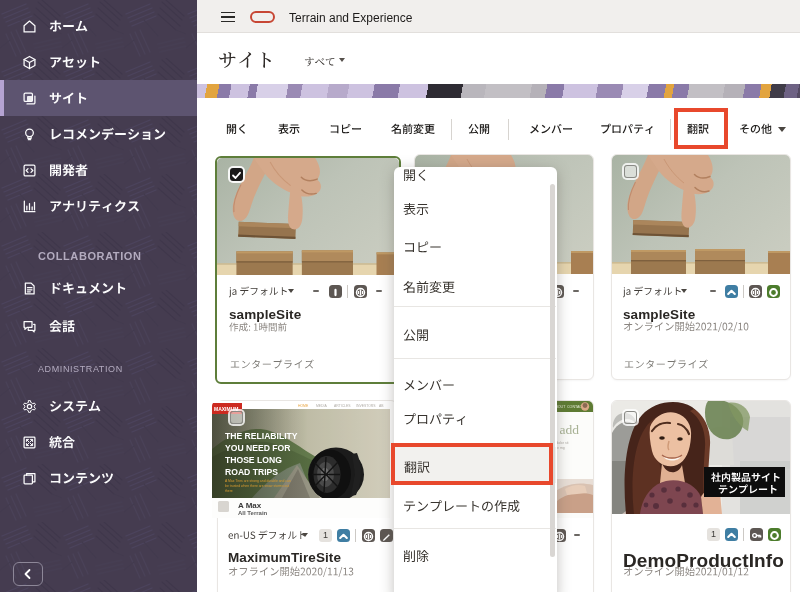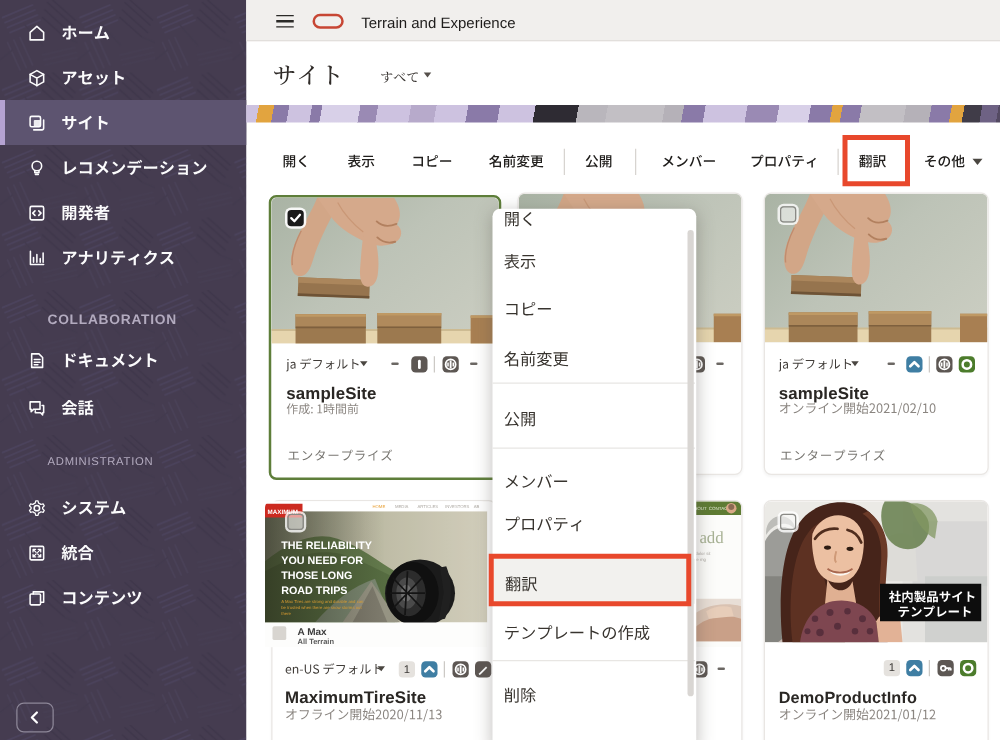--- a/index.html
+++ b/index.html
@@ -521,21 +521,21 @@
         <path d="M3.2 8 L6.5 4.8 L9.8 8" stroke="#fff" stroke-width="2.1" fill="none" stroke-linecap="round" stroke-linejoin="round"></path>
       </svg></div>
 <div class="vdiv" style="left:743px;top:528px;height:13px;background:#ccc9c5"></div>
 <div class="icon13" style="left:750px;top:528px;background:#5d5753"><svg width="13" height="13" viewBox="0 0 13 13" fill="none">
         <circle cx="4.6" cy="6.5" r="1.9" stroke="#fff" stroke-width="1.4"></circle>
         <path d="M6.5 6.5 H10.6 M9 6.5 V8.4 M10.6 6.5 V8.4" stroke="#fff" stroke-width="1.4"></path>
       </svg></div>
 <div class="icon13" style="left:768px;top:528px;background:#4c7c2c"><svg width="13" height="13" viewBox="0 0 13 13" fill="none">
         <circle cx="6.5" cy="6.5" r="3.4" stroke="#fff" stroke-width="2"></circle>
       </svg></div>
-<div class="ab" style="left:623px;top:550px;font-size:13px;font-weight:bold;color:#2a2724;letter-spacing:.1px">DemoProductInfo</div>
+<div class="ab" style="left:623px;top:550px;font-size:19px;font-weight:bold;color:#2a2724;letter-spacing:.1px">DemoProductInfo</div>
 <svg style="position:absolute;left:623.0px;top:564.6px;" width="128" height="13" viewBox="0 -10.30 128 13">
       <path d="M0.9 -1.5 1.5 -0.8C3.3 -1.8 5.1 -3.4 6.0 -4.6L6.0 -0.9C6.0 -0.6 5.9 -0.5 5.6 -0.5C5.3 -0.5 4.7 -0.5 4.2 -0.6L4.3 0.2C4.8 0.3 5.4 0.3 5.9 0.3C6.5 0.3 6.8 0.0 6.8 -0.5C6.8 -1.8 6.8 -3.9 6.8 -5.4H8.4C8.7 -5.4 9.0 -5.4 9.2 -5.4V-6.3C9.0 -6.2 8.6 -6.2 8.4 -6.2H6.8L6.7 -7.2C6.7 -7.5 6.8 -7.8 6.8 -8.1H5.8C5.9 -7.8 5.9 -7.6 5.9 -7.2L6.0 -6.2H2.2C1.9 -6.2 1.6 -6.2 1.3 -6.3V-5.4C1.6 -5.4 1.9 -5.4 2.2 -5.4H5.6C4.8 -4.2 3.0 -2.5 0.9 -1.5Z M12.6 -7.5 12.1 -6.9C12.8 -6.4 14.1 -5.3 14.6 -4.8L15.3 -5.4C14.7 -6.0 13.4 -7.1 12.6 -7.5ZM11.8 -0.6 12.3 0.2C14.0 -0.1 15.3 -0.8 16.3 -1.4C17.9 -2.4 19.1 -3.8 19.8 -5.1L19.3 -5.9C18.7 -4.7 17.5 -3.2 15.9 -2.2C14.9 -1.5 13.6 -0.9 11.8 -0.6Z M23.0 -7.7V-6.8C23.3 -6.8 23.6 -6.8 23.9 -6.8C24.5 -6.8 27.4 -6.8 27.9 -6.8C28.3 -6.8 28.6 -6.8 28.9 -6.8V-7.7C28.6 -7.6 28.3 -7.6 28.0 -7.6C27.3 -7.6 24.5 -7.6 23.9 -7.6C23.6 -7.6 23.2 -7.6 23.0 -7.7ZM29.6 -5.0 29.1 -5.3C28.9 -5.3 28.7 -5.2 28.5 -5.2C28.0 -5.2 23.6 -5.2 23.1 -5.2C22.8 -5.2 22.4 -5.3 22.1 -5.3V-4.4C22.4 -4.5 22.8 -4.5 23.1 -4.5C23.7 -4.5 28.0 -4.5 28.5 -4.5C28.3 -3.7 27.9 -2.9 27.3 -2.2C26.4 -1.3 25.1 -0.6 23.7 -0.3L24.3 0.4C25.6 0.1 26.9 -0.5 28.0 -1.7C28.8 -2.6 29.2 -3.6 29.5 -4.7C29.5 -4.7 29.6 -4.9 29.6 -5.0Z M31.8 -3.7 32.2 -2.9C33.6 -3.4 35.0 -4.0 36.1 -4.6V-0.8C36.1 -0.4 36.1 0.1 36.1 0.3H37.1C37.0 0.1 37.0 -0.4 37.0 -0.8V-5.1C38.1 -5.8 39.0 -6.6 39.8 -7.4L39.1 -8.1C38.4 -7.2 37.4 -6.3 36.3 -5.6C35.1 -4.9 33.6 -4.2 31.8 -3.7Z M43.5 -7.5 43.0 -6.9C43.7 -6.4 45.0 -5.3 45.5 -4.8L46.2 -5.4C45.6 -6.0 44.3 -7.1 43.5 -7.5ZM42.7 -0.6 43.2 0.2C44.9 -0.1 46.2 -0.8 47.2 -1.4C48.8 -2.4 50.0 -3.8 50.7 -5.1L50.2 -5.9C49.6 -4.7 48.4 -3.2 46.8 -2.2C45.8 -1.5 44.5 -0.9 42.7 -0.6Z M57.3 -3.5V-2.3H55.9V-3.5ZM53.9 -2.3V-1.7H55.2C55.1 -1.1 54.8 -0.2 54.0 0.3C54.1 0.4 54.4 0.6 54.5 0.8C55.5 0.1 55.8 -1.0 55.9 -1.7H57.3V0.6H58.0V-1.7H59.4V-2.3H58.0V-3.5H59.2V-4.1H54.1V-3.5H55.2V-2.3ZM55.4 -6.2V-5.3H53.2V-6.2ZM55.4 -6.8H53.2V-7.6H55.4ZM60.2 -6.2V-5.3H57.8V-6.2ZM60.2 -6.8H57.8V-7.6H60.2ZM60.5 -8.2H57.1V-4.7H60.2V-0.2C60.2 -0.0 60.1 0.0 60.0 0.0C59.8 0.0 59.2 0.0 58.7 0.0C58.8 0.2 58.9 0.6 58.9 0.8C59.7 0.8 60.2 0.8 60.5 0.7C60.8 0.5 60.9 0.3 60.9 -0.2V-8.2ZM52.4 -8.2V0.8H53.2V-4.7H56.2V-8.2Z M66.8 -3.4V0.8H67.6V0.4H70.5V0.8H71.2V-3.4ZM67.6 -0.3V-2.6H70.5V-0.3ZM68.1 -8.7C67.9 -7.6 67.4 -6.1 67.0 -5.1L66.1 -5.1L66.2 -4.3L70.9 -4.7C71.0 -4.4 71.1 -4.1 71.2 -3.9L71.8 -4.3C71.6 -5.0 70.9 -6.2 70.2 -7.1L69.6 -6.7C69.9 -6.3 70.2 -5.8 70.5 -5.3L67.7 -5.2C68.2 -6.1 68.6 -7.4 69.0 -8.5ZM63.8 -8.7C63.7 -8.0 63.5 -7.3 63.4 -6.5H62.3V-5.8H63.2C62.9 -4.5 62.6 -3.2 62.3 -2.4L63.0 -2.0L63.1 -2.5C63.5 -2.2 63.8 -2.0 64.2 -1.7C63.7 -0.8 63.1 -0.2 62.3 0.2C62.5 0.4 62.7 0.7 62.8 0.9C63.6 0.4 64.3 -0.3 64.8 -1.2C65.2 -0.9 65.6 -0.5 65.9 -0.2L66.3 -0.8C66.1 -1.2 65.6 -1.5 65.1 -1.9C65.6 -3.1 66.0 -4.6 66.1 -6.4L65.6 -6.6L65.5 -6.5H64.1C64.3 -7.2 64.4 -7.9 64.6 -8.6ZM63.9 -5.8H65.3C65.2 -4.4 64.9 -3.3 64.5 -2.4C64.1 -2.7 63.7 -2.9 63.3 -3.2C63.5 -4.0 63.7 -4.9 63.9 -5.8Z M72.6 0.0H77.3V-0.8H75.2C74.8 -0.8 74.4 -0.8 74.0 -0.7C75.7 -2.4 76.9 -4.0 76.9 -5.5C76.9 -6.8 76.1 -7.7 74.7 -7.7C73.8 -7.7 73.1 -7.3 72.5 -6.6L73.1 -6.0C73.5 -6.6 74.0 -6.9 74.6 -6.9C75.6 -6.9 76.0 -6.3 76.0 -5.4C76.0 -4.1 74.9 -2.6 72.6 -0.6Z M80.7 0.1C82.1 0.1 83.0 -1.2 83.0 -3.8C83.0 -6.4 82.1 -7.7 80.7 -7.7C79.2 -7.7 78.3 -6.4 78.3 -3.8C78.3 -1.2 79.2 0.1 80.7 0.1ZM80.7 -0.6C79.8 -0.6 79.2 -1.6 79.2 -3.8C79.2 -6.0 79.8 -6.9 80.7 -6.9C81.5 -6.9 82.1 -6.0 82.1 -3.8C82.1 -1.6 81.5 -0.6 80.7 -0.6Z M84.0 0.0H88.7V-0.8H86.6C86.3 -0.8 85.8 -0.8 85.4 -0.7C87.2 -2.4 88.4 -4.0 88.4 -5.5C88.4 -6.8 87.5 -7.7 86.2 -7.7C85.2 -7.7 84.6 -7.3 83.9 -6.6L84.5 -6.0C84.9 -6.6 85.4 -6.9 86.1 -6.9C87.0 -6.9 87.4 -6.3 87.4 -5.4C87.4 -4.1 86.4 -2.6 84.0 -0.6Z M90.2 0.0H94.3V-0.8H92.8V-7.5H92.1C91.6 -7.3 91.2 -7.1 90.5 -7.0V-6.4H91.8V-0.8H90.2Z M95.1 1.8H95.8L98.8 -8.2H98.2Z M101.9 0.1C103.3 0.1 104.2 -1.2 104.2 -3.8C104.2 -6.4 103.3 -7.7 101.9 -7.7C100.4 -7.7 99.5 -6.4 99.5 -3.8C99.5 -1.2 100.4 0.1 101.9 0.1ZM101.9 -0.6C101.0 -0.6 100.4 -1.6 100.4 -3.8C100.4 -6.0 101.0 -6.9 101.9 -6.9C102.7 -6.9 103.3 -6.0 103.3 -3.8C103.3 -1.6 102.7 -0.6 101.9 -0.6Z M105.6 0.0H109.8V-0.8H108.3V-7.5H107.5C107.1 -7.3 106.6 -7.1 106.0 -7.0V-6.4H107.3V-0.8H105.6Z M110.5 1.8H111.2L114.3 -8.2H113.6Z M115.4 0.0H119.5V-0.8H118.0V-7.5H117.3C116.9 -7.3 116.4 -7.1 115.7 -7.0V-6.4H117.1V-0.8H115.4Z M120.6 0.0H125.4V-0.8H123.3C122.9 -0.8 122.5 -0.8 122.1 -0.7C123.8 -2.4 125.0 -4.0 125.0 -5.5C125.0 -6.8 124.2 -7.7 122.8 -7.7C121.9 -7.7 121.2 -7.3 120.6 -6.6L121.1 -6.0C121.6 -6.6 122.1 -6.9 122.7 -6.9C123.7 -6.9 124.1 -6.3 124.1 -5.4C124.1 -4.1 123.0 -2.6 120.6 -0.6Z" fill="#8a8580"></path>
     </svg>
 <svg style="position:absolute;left:711.0px;top:470.8px;" width="72" height="13" viewBox="0 -10.00 72 13">
       <path d="M6.4 -8.4V-5.4H4.5V-4.2H6.4V-0.6H4.1V0.6H9.8V-0.6H7.7V-4.2H9.6V-5.4H7.7V-8.4ZM1.9 -8.5V-6.6H0.5V-5.6H2.9C2.3 -4.4 1.2 -3.3 0.1 -2.8C0.3 -2.5 0.6 -1.9 0.7 -1.6C1.1 -1.9 1.5 -2.2 1.9 -2.6V0.9H3.1V-2.9C3.5 -2.5 3.8 -2.1 4.0 -1.8L4.8 -2.8C4.5 -3.0 3.8 -3.7 3.3 -4.1C3.8 -4.8 4.2 -5.5 4.5 -6.2L3.8 -6.7L3.6 -6.6H3.1V-8.5Z M10.9 -6.8V0.9H12.1V-1.9C12.4 -1.7 12.8 -1.3 12.9 -1.0C14.0 -1.7 14.7 -2.5 15.1 -3.4C15.8 -2.6 16.6 -1.8 17.0 -1.2L18.0 -2.0C17.4 -2.7 16.3 -3.8 15.5 -4.5C15.6 -4.9 15.6 -5.3 15.6 -5.7H18.0V-0.5C18.0 -0.3 17.9 -0.3 17.7 -0.3C17.5 -0.3 16.8 -0.2 16.2 -0.3C16.4 0.0 16.6 0.6 16.6 0.9C17.5 0.9 18.2 0.9 18.6 0.7C19.0 0.5 19.1 0.2 19.1 -0.5V-6.8H15.6V-8.5H14.4V-6.8ZM12.1 -2.0V-5.7H14.4C14.3 -4.4 14.0 -2.9 12.1 -2.0Z M25.9 -8.1V-4.8H27.0V-8.1ZM28.1 -8.4V-4.4C28.1 -4.3 28.0 -4.3 27.9 -4.3C27.7 -4.2 27.2 -4.2 26.8 -4.3C26.9 -4.0 27.1 -3.6 27.1 -3.3C27.8 -3.3 28.3 -3.3 28.7 -3.5C29.1 -3.6 29.1 -3.9 29.1 -4.4V-8.4ZM21.2 -8.5C21.1 -8.0 20.8 -7.4 20.5 -7.0C20.6 -7.0 20.9 -6.8 21.1 -6.7H20.5V-5.9H22.5V-5.5H20.9V-3.6H21.8V-4.8H22.5V-3.3H23.6V-4.8H24.4V-4.4C24.4 -4.3 24.3 -4.3 24.2 -4.3C24.2 -4.3 23.9 -4.3 23.7 -4.3C23.8 -4.1 23.9 -3.8 24.0 -3.6H24.4V-3.1H20.5V-2.1H23.4C22.6 -1.7 21.4 -1.4 20.3 -1.3C20.5 -1.1 20.8 -0.7 21.0 -0.4C21.5 -0.5 22.1 -0.7 22.6 -0.8V-0.3L21.6 -0.2L21.8 0.8C22.9 0.6 24.4 0.4 25.8 0.2L25.8 -0.7L23.8 -0.4V-1.3C24.2 -1.5 24.6 -1.8 24.9 -2.0C25.7 -0.4 27.0 0.5 29.1 0.9C29.2 0.6 29.5 0.2 29.7 -0.0C28.9 -0.2 28.1 -0.4 27.5 -0.7C28.1 -1.0 28.7 -1.3 29.2 -1.6L28.5 -2.1H29.5V-3.1H25.6V-3.6H24.6C24.8 -3.6 24.9 -3.7 25.0 -3.7C25.3 -3.8 25.3 -4.0 25.3 -4.4V-5.5H23.6V-5.9H25.5V-6.7H23.6V-7.1H25.2V-7.9H23.6V-8.5H22.5V-7.9H22.0L22.1 -8.3ZM26.7 -1.3C26.4 -1.5 26.2 -1.8 26.0 -2.1H28.2C27.8 -1.9 27.2 -1.5 26.7 -1.3ZM22.5 -6.7H21.3C21.4 -6.8 21.5 -6.9 21.6 -7.1H22.5Z M33.2 -7.0H36.8V-5.6H33.2ZM32.1 -8.1V-4.5H38.0V-8.1ZM30.7 -3.6V0.9H31.8V0.4H33.3V0.8H34.5V-3.6ZM31.8 -0.8V-2.5H33.3V-0.8ZM35.4 -3.6V0.9H36.5V0.4H38.1V0.8H39.3V-3.6ZM36.5 -0.8V-2.5H38.1V-0.8Z M40.6 -6.1V-4.7C40.8 -4.7 41.2 -4.8 41.7 -4.8H42.5V-3.4C42.5 -2.9 42.5 -2.5 42.5 -2.3H43.9C43.8 -2.5 43.8 -3.0 43.8 -3.4V-4.8H46.2V-4.4C46.2 -1.9 45.3 -1.1 43.4 -0.4L44.5 0.6C46.9 -0.4 47.5 -1.9 47.5 -4.4V-4.8H48.2C48.8 -4.8 49.1 -4.7 49.3 -4.7V-6.0C49.0 -6.0 48.8 -6.0 48.2 -6.0H47.5V-7.0C47.5 -7.4 47.5 -7.8 47.5 -8.0H46.1C46.1 -7.8 46.2 -7.4 46.2 -7.0V-6.0H43.8V-7.0C43.8 -7.4 43.8 -7.7 43.9 -7.9H42.5C42.5 -7.6 42.5 -7.3 42.5 -7.0V-6.0H41.7C41.2 -6.0 40.8 -6.0 40.6 -6.1Z M50.6 -3.9 51.2 -2.6C52.5 -3.0 53.8 -3.5 54.8 -4.1V-0.9C54.8 -0.4 54.7 0.2 54.7 0.4H56.3C56.2 0.2 56.2 -0.4 56.2 -0.9V-4.9C57.2 -5.5 58.1 -6.3 58.9 -7.1L57.8 -8.1C57.2 -7.3 56.0 -6.3 55.0 -5.7C53.9 -5.0 52.4 -4.4 50.6 -3.9Z M63.1 -1.0C63.1 -0.6 63.1 0.0 63.0 0.4H64.6C64.6 0.0 64.5 -0.7 64.5 -1.0V-3.8C65.6 -3.4 67.1 -2.8 68.1 -2.3L68.7 -3.7C67.8 -4.1 65.8 -4.8 64.5 -5.2V-6.7C64.5 -7.1 64.6 -7.6 64.6 -7.9H63.0C63.1 -7.6 63.1 -7.1 63.1 -6.7C63.1 -5.9 63.1 -1.7 63.1 -1.0Z" fill="#fff"></path>
     </svg>
 <svg style="position:absolute;left:718.0px;top:482.8px;" width="62" height="13" viewBox="0 -10.00 62 13">
       <path d="M2.0 -7.7V-6.4C2.3 -6.4 2.7 -6.4 3.1 -6.4C3.7 -6.4 6.5 -6.4 7.1 -6.4C7.5 -6.4 7.8 -6.4 8.2 -6.4V-7.7C7.8 -7.6 7.4 -7.6 7.1 -7.6C6.5 -7.6 3.7 -7.6 3.1 -7.6C2.8 -7.6 2.3 -7.6 2.0 -7.7ZM0.8 -5.1V-3.8C1.1 -3.8 1.5 -3.8 1.8 -3.8H4.6C4.5 -3.0 4.4 -2.2 3.9 -1.6C3.5 -1.1 2.8 -0.5 2.1 -0.2L3.3 0.7C4.2 0.2 5.0 -0.6 5.3 -1.3C5.7 -2.0 5.9 -2.8 6.0 -3.8H8.4C8.6 -3.8 9.0 -3.8 9.3 -3.8V-5.1C9.0 -5.1 8.6 -5.0 8.4 -5.0C7.8 -5.0 2.4 -5.0 1.8 -5.0C1.5 -5.0 1.2 -5.1 0.8 -5.1Z M12.4 -7.6 11.5 -6.6C12.2 -6.1 13.4 -5.0 14.0 -4.4L15.0 -5.5C14.4 -6.1 13.1 -7.1 12.4 -7.6ZM11.2 -0.9 12.0 0.4C13.4 0.1 14.7 -0.4 15.7 -1.0C17.3 -2.0 18.6 -3.4 19.4 -4.7L18.6 -6.1C18.0 -4.8 16.7 -3.3 15.0 -2.2C14.0 -1.7 12.7 -1.2 11.2 -0.9Z M28.0 -7.3C28.0 -7.7 28.3 -7.9 28.6 -7.9C28.9 -7.9 29.2 -7.7 29.2 -7.3C29.2 -7.0 28.9 -6.8 28.6 -6.8C28.3 -6.8 28.0 -7.0 28.0 -7.3ZM27.4 -7.3 27.4 -7.1C27.2 -7.1 27.0 -7.1 26.9 -7.1C26.3 -7.1 23.0 -7.1 22.2 -7.1C21.9 -7.1 21.3 -7.1 21.1 -7.2V-5.8C21.3 -5.8 21.8 -5.8 22.2 -5.8C23.0 -5.8 26.3 -5.8 26.9 -5.8C26.8 -5.0 26.4 -3.8 25.7 -3.0C24.9 -2.0 23.8 -1.1 21.8 -0.6L22.9 0.6C24.7 -0.0 26.0 -1.0 26.9 -2.2C27.8 -3.3 28.2 -4.9 28.4 -5.9L28.5 -6.2L28.6 -6.1C29.3 -6.1 29.8 -6.7 29.8 -7.3C29.8 -8.0 29.3 -8.5 28.6 -8.5C28.0 -8.5 27.4 -8.0 27.4 -7.3Z M31.9 -0.4 32.9 0.4C33.1 0.3 33.4 0.2 33.5 0.1C35.9 -0.6 37.9 -1.8 39.3 -3.5L38.6 -4.6C37.3 -3.0 35.1 -1.7 33.4 -1.3C33.4 -2.0 33.4 -5.4 33.4 -6.5C33.4 -6.9 33.5 -7.2 33.5 -7.6H32.0C32.0 -7.3 32.1 -6.9 32.1 -6.5C32.1 -5.4 32.1 -1.8 32.1 -1.1C32.1 -0.8 32.1 -0.7 31.9 -0.4Z M40.9 -4.6V-3.1C41.3 -3.1 42.0 -3.1 42.5 -3.1C43.7 -3.1 47.0 -3.1 47.9 -3.1C48.3 -3.1 48.8 -3.1 49.1 -3.1V-4.6C48.8 -4.6 48.4 -4.6 47.9 -4.6C47.0 -4.6 43.7 -4.6 42.5 -4.6C42.0 -4.6 41.3 -4.6 40.9 -4.6Z M53.1 -1.0C53.1 -0.6 53.1 0.0 53.0 0.4H54.6C54.6 0.0 54.5 -0.7 54.5 -1.0V-3.8C55.6 -3.4 57.1 -2.8 58.1 -2.3L58.7 -3.7C57.8 -4.1 55.9 -4.8 54.5 -5.2V-6.7C54.5 -7.1 54.6 -7.6 54.6 -7.9H53.0C53.1 -7.6 53.1 -7.1 53.1 -6.7C53.1 -5.9 53.1 -1.7 53.1 -1.0Z" fill="#fff"></path>
     </svg>
 <div class="ab" style="left:394px;top:167px;width:162.5px;height:433px;background:#fff;border-radius:6px;box-shadow:0 3px 14px rgba(90,84,78,.38)"></div>

